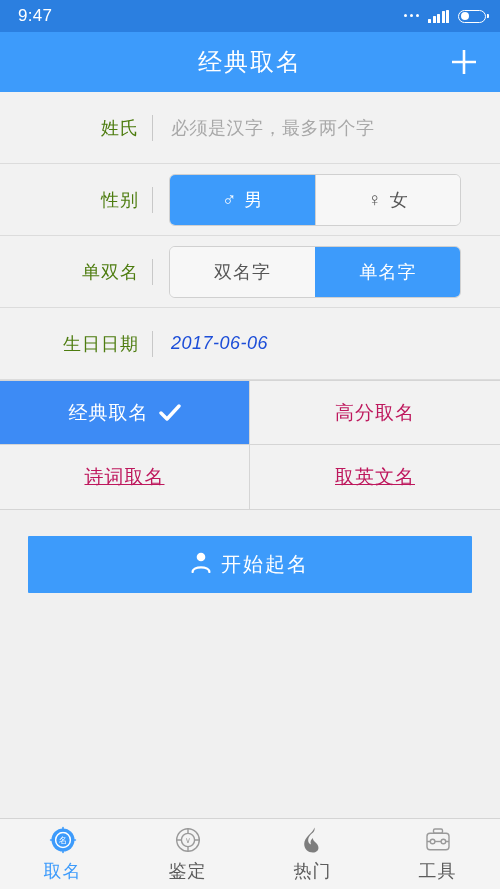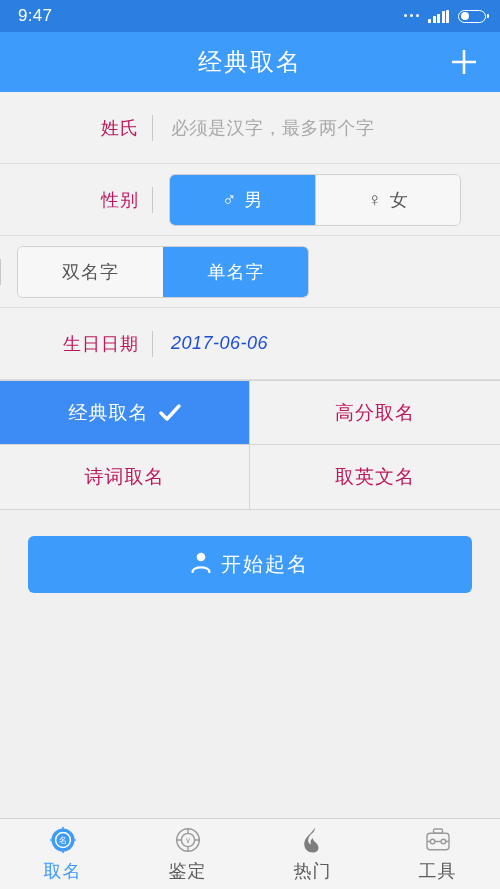--- a/index.html
+++ b/index.html
@@ -143,21 +143,21 @@
     align-items: center;
     border-bottom: 1px solid #dcdcdc;
     background: #f2f2f2;
     padding-left: 0;
   }
   .row-label {
     width: 152px;
     text-align: right;
     padding-right: 13px;
     font-size: 18px;
-    color: #be185d;
+    color: #4d7c0f;
     letter-spacing: 1px;
     flex: 0 0 auto;
   }
   .row-divider {
     width: 1px;
     height: 26px;
     background: #c8c8c8;
     flex: 0 0 auto;
   }
   .row-value {
@@ -220,21 +220,21 @@
     gap: 10px;
     font-size: 19px;
     color: #be185d;
     background: #f2f2f2;
     border-right: 1px solid #d5d5d5;
     border-bottom: 1px solid #d5d5d5;
     cursor: pointer;
     letter-spacing: 1px;
   }
   .mode-cell:nth-child(2n) { border-right: none; }
-  .mode-cell:nth-child(n+3) { border-bottom: none; }
+  .mode-cell:nth-child(n+3) { border-bottom: none; text-decoration: underline; }
   .mode-cell.active {
     background: #3d8bf5;
     color: #ffffff;
   }
   .mode-check { display: inline-flex; align-items: center; }
 
   
   .desc {
     padding: 18px 16px 0 16px;
     color: #4a9cf0;
@@ -248,21 +248,21 @@
   
   .cta-wrap {
     padding: 26px 28px 0 28px;
     flex: 0 0 auto;
   }
   .cta-button {
     height: 57px;
     width: 100%;
     background: #3d9bfb;
     border: none;
-    border-radius: 6px;
+    border-radius: 1px;
     color: #ffffff;
     font-size: 20px;
     font-family: inherit;
     display: flex;
     align-items: center;
     justify-content: center;
     gap: 10px;
     cursor: pointer;
     letter-spacing: 2px;
   }
@@ -351,20 +351,21 @@
           <span>男</span>
         </div>
         <div class="seg-opt">
           <span class="seg-sym">♀</span>
           <span>女</span>
         </div>
       </div>
     </div>
 
     <div class="form-row">
+      <span class="row-label">单双名</span>
       <span class="row-divider"></span>
       <div class="segmented">
         <div class="seg-opt">双名字</div>
         <div class="seg-opt active">单名字</div>
       </div>
     </div>
 
     <div class="form-row">
       <span class="row-label">生日日期</span>
       <span class="row-divider"></span>

